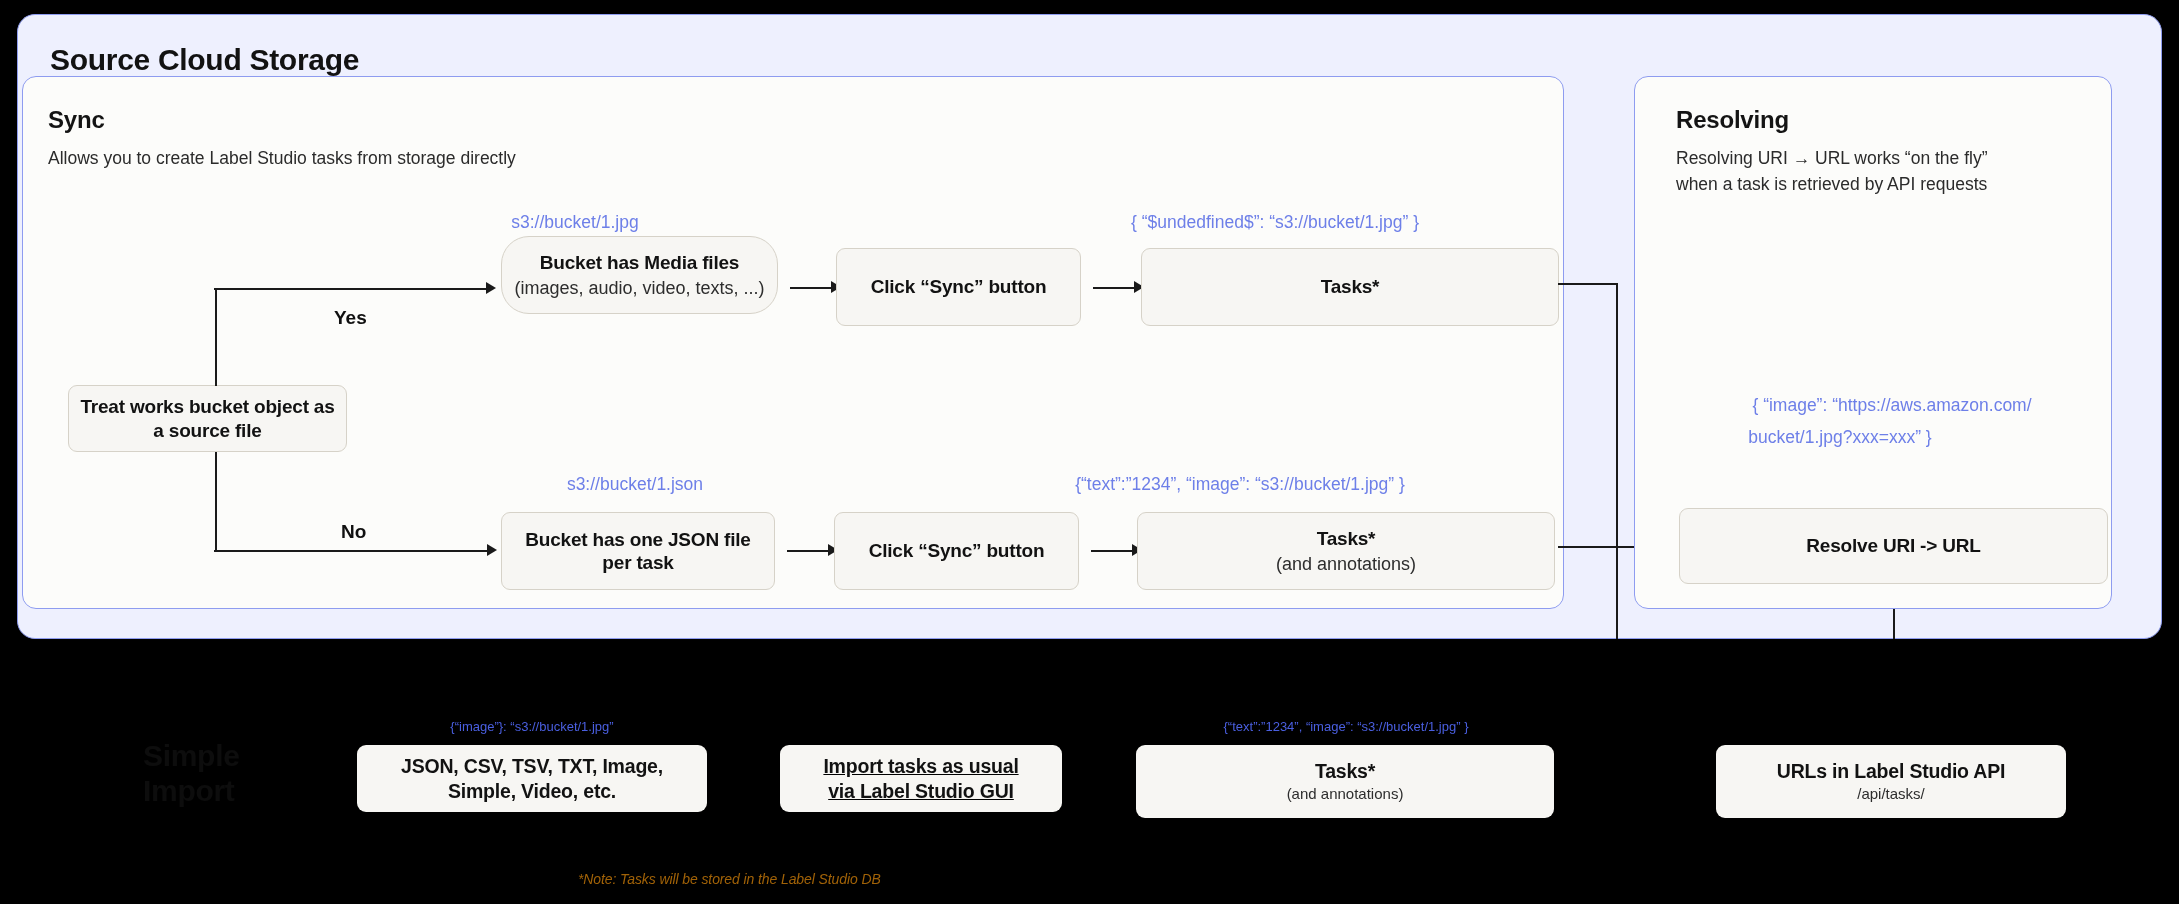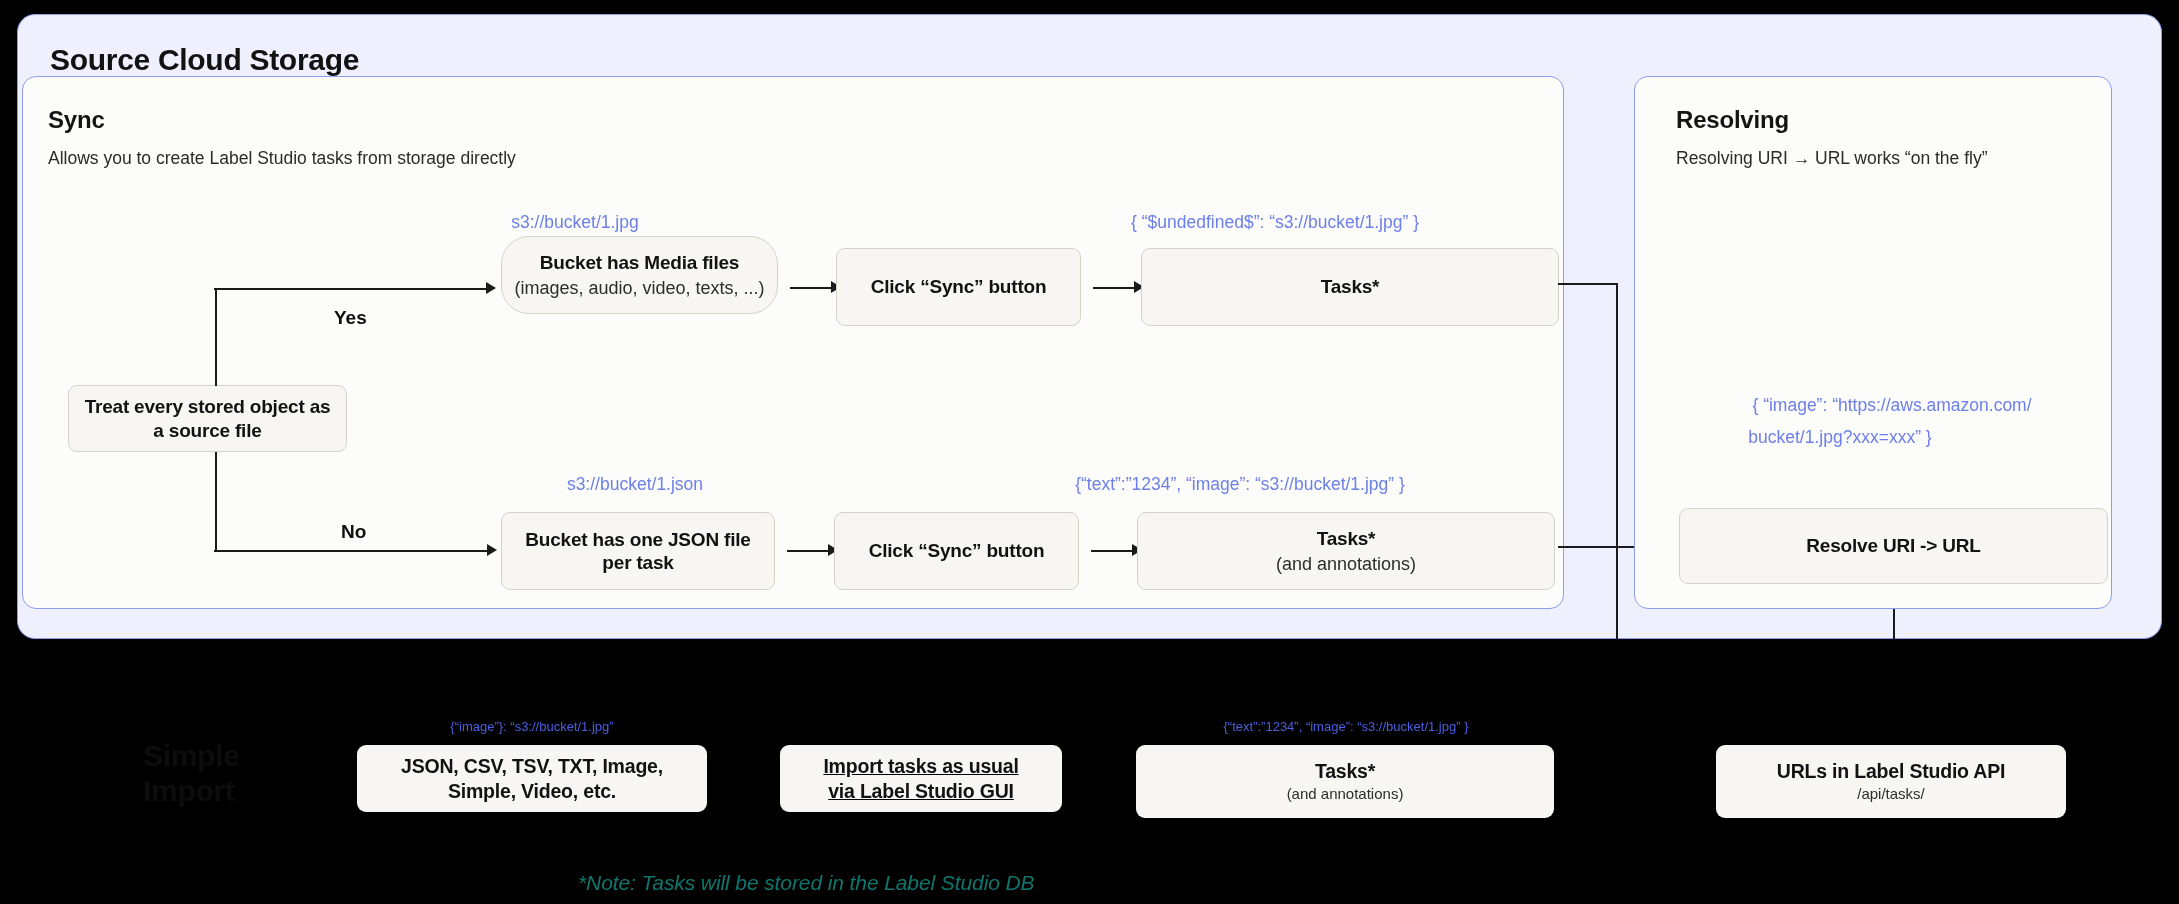--- a/index.html
+++ b/index.html
@@ -58,39 +58,39 @@
 
   .arrow-r{position:absolute;width:0;height:0;
     border-top:6px solid transparent;border-bottom:6px solid transparent;
     border-left:10px solid #1a1a1a;}
 
   .simple-title{
     position:absolute;font-size:30px;font-weight:bold;color:#0d0d0d;line-height:1.18;
     letter-spacing:-0.3px;
   }
   .note{
-    position:absolute;font-size:21px;font-style:italic;color:#0f766e;letter-spacing:-0.1px;
+    position:absolute;font-size:14px;font-style:italic;color:#a16207;letter-spacing:-0.1px;
   }
   .ann-dark{position:absolute;color:#4a5fe0;font-size:13px;text-align:center;white-space:nowrap;}
 </style>
 </head>
 <body>
 
 <div id="root">
 
   <div class="outer-panel">
     <div class="outer-title">Source Cloud Storage</div>
   </div>
 
   <div class="inner-panel" id="sync-panel"></div>
   <div class="panel-title" style="left:48px;top:106px;">Sync</div>
   <div class="panel-sub" style="left:48px;top:145px;width:1400px;">Allows you to create Label Studio tasks from storage directly</div>
 
   <div class="node" style="left:68px;top:385px;width:279px;height:67px;">
-    <div class="t1">Treat every stored object as a source file</div>
+    <div class="t1">Treat works bucket object as a source file</div>
   </div>
 
   <div class="vline" style="left:215px;top:288px;height:98px;"></div>
   <div class="hline" style="left:214px;top:288px;width:273px;"></div>
   <div class="arrow-r" style="left:486px;top:282px;"></div>
   <div class="edge-label" style="left:334px;top:307px;">Yes</div>
 
   <div class="vline" style="left:215px;top:452px;height:100px;"></div>
   <div class="hline" style="left:214px;top:550px;width:274px;"></div>
   <div class="arrow-r" style="left:487px;top:544px;"></div>
@@ -146,20 +146,21 @@
   <div class="vline" style="left:1616px;top:283px;height:356px;"></div>
 
   <div class="hline" style="left:1558px;top:546px;width:113px;"></div>
   <div class="arrow-r" style="left:1669px;top:540px;"></div>
 
   <div class="vline" style="left:1893px;top:585px;height:54px;"></div>
 
   <div class="inner-panel" id="resolving-panel"></div>
   <div class="panel-title" style="left:1676px;top:106px;">Resolving</div>
   <div class="panel-sub" style="left:1676px;top:145px;width:430px;">Resolving URI → URL works “on the fly”</div>
+  <div class="panel-sub" style="left:1676px;top:171px;width:430px;">when a task is retrieved by API requests</div>
 
   <div class="ann wrap" style="left:1692px;top:394px;width:400px;">{ “image”: “https://aws.amazon.com/</div>
   <div class="ann wrap" style="left:1640px;top:426px;width:400px;">bucket/1.jpg?xxx=xxx” }</div>
 
   <div class="node" style="left:1679px;top:508px;width:429px;height:76px;">
     <div class="t1">Resolve URI -&gt; URL</div>
   </div>
 
   <div class="simple-title" style="left:143px;top:738px;">Simple</div>
   <div class="simple-title" style="left:143px;top:773px;">Import</div>

